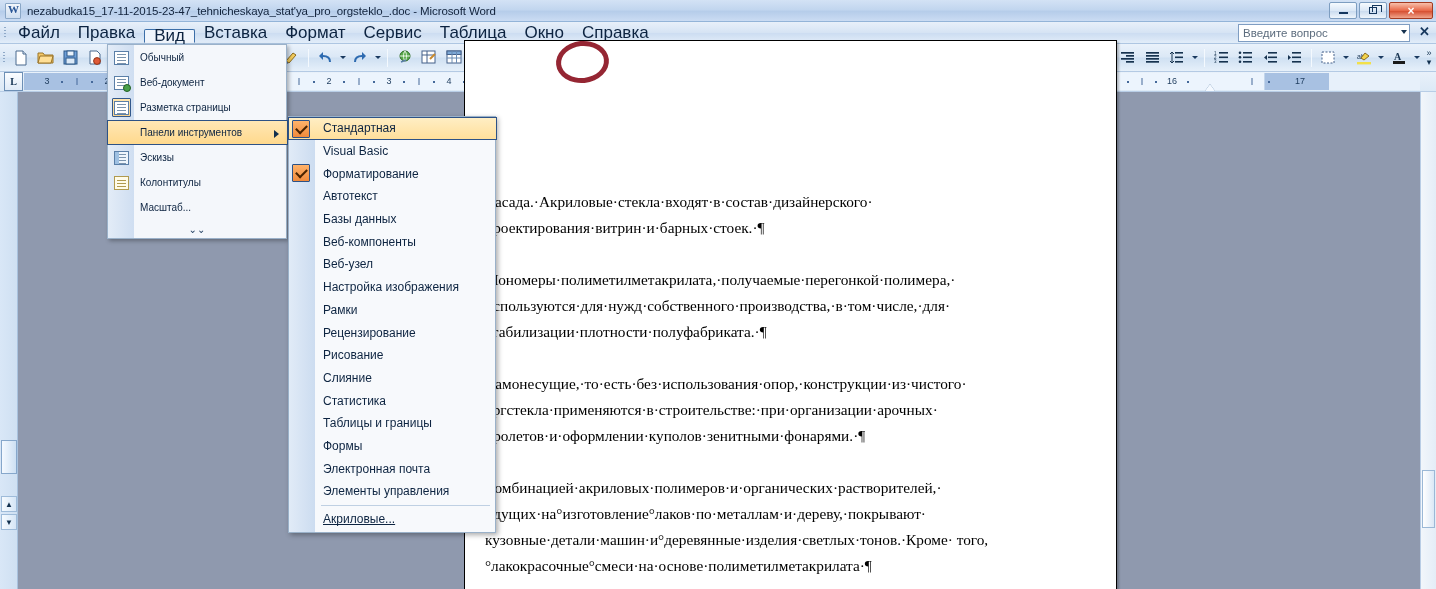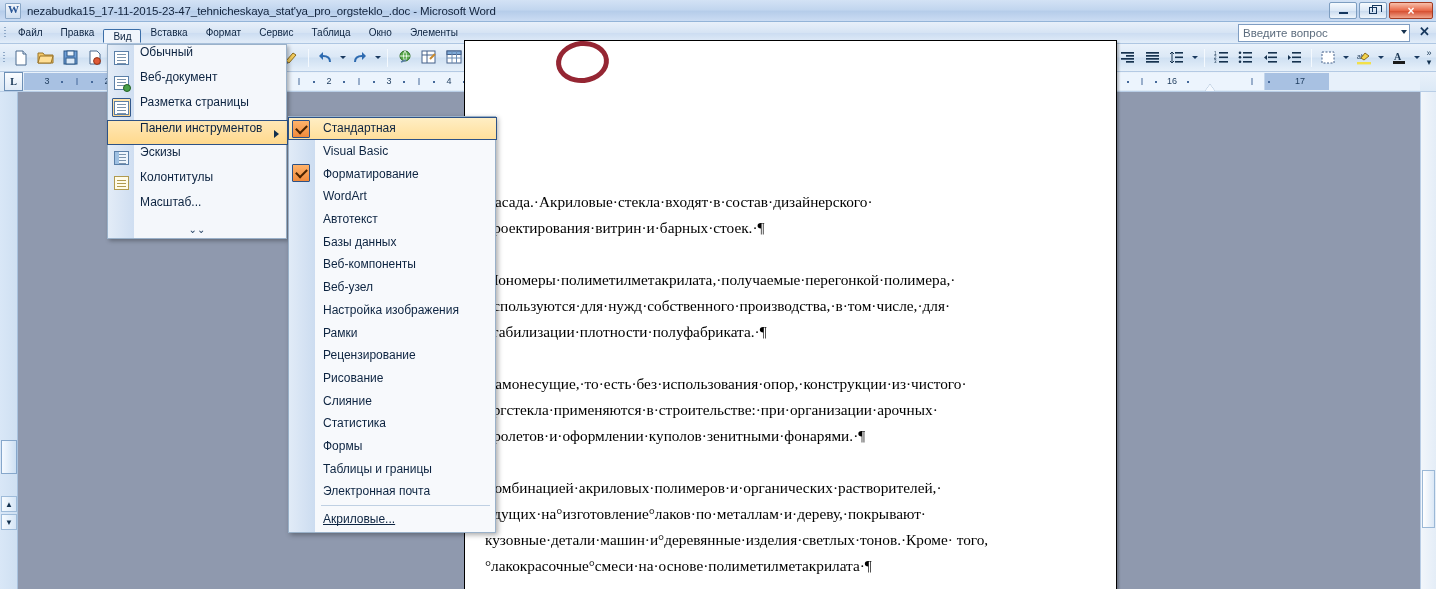--- a/index.html
+++ b/index.html
@@ -58,21 +58,21 @@
     position: absolute; left: 0; top: 22px; width: 1436px; height: 22px;
     background: linear-gradient(to bottom,#e8f0fa,#d6e4f4 50%,#cbdcf1 51%,#e2edf9);
     border-bottom: 1px solid #aec6e2;
     display: flex; align-items: stretch;
   }
   .grip { width: 9px; display:flex; align-items:center; justify-content:center; }
   .grip i { display:block; width:2px; height:13px;
     background-image: radial-gradient(circle, #8fa9c8 40%, transparent 41%);
     background-size: 2px 3px; }
   .menu-item {
-    padding: 0 9px; font-size: 10px; color: #0c2340;
+    padding: 0 9px; font-size: 17px; color: #0c2340;
     display: flex; align-items: center; white-space: nowrap;
   }
   .menu-item.open {
     background: #f0f5fc;
     border: 1px solid #3b6ea8; border-bottom: 1px solid #f0f5fc;
     border-radius: 2px 2px 0 0; margin-top: 7px;
   }
   .ask-box {
     position: absolute; right: 26px; top: 2px;
     width: 172px; height: 18px;
@@ -211,22 +211,22 @@
     position: absolute; left: 107px; top: 44px; width: 180px;
     background: #f4f7fb; border: 1px solid #9ab1c9;
     box-shadow: 2px 2px 4px rgba(0,0,0,0.3);
     z-index: 50;
   }
   .vm-gutter {
     position: absolute; left: 0; top: 0; bottom: 0; width: 26px;
     background: linear-gradient(to right,#e3ecf7,#cfdef1);
   }
   .vm-item {
-    position: relative; height: 25px; display: flex; 
-    padding-left: 32px; font-size: 12px; color: #0c2340; z-index: 2;
+    position: relative; height: 25px; display: flex; align-items: center;
+    padding-left: 32px; font-size: 10px; color: #0c2340; z-index: 2;
   }
   .vm-item.highlight {
     background: linear-gradient(to bottom,#ffe7b5,#ffd98d);
     border: 1px solid #2d5286; margin-left: -1px; width: 181px;
   }
   .vm-icon {
     position: absolute; left: 4px; top: 3px; width: 19px; height: 19px;
     border: 1px solid transparent; border-radius: 1px;
     display:flex;align-items:center;justify-content:center;
   }
@@ -317,21 +317,21 @@
         <i></i>
       </div>
     <div class="menu-item">Файл</div>
     <div class="menu-item">Правка</div>
     <div class="menu-item open">Вид</div>
     <div class="menu-item">Вставка</div>
     <div class="menu-item">Формат</div>
     <div class="menu-item">Сервис</div>
     <div class="menu-item">Таблица</div>
     <div class="menu-item">Окно</div>
-    <div class="menu-item">Элементы</div>
+    <div class="menu-item">Справка</div>
     <div class="ask-box">
       <span>Введите вопрос</span>
       <span class="ask-arrow"></span>
     </div>
     <div class="menu-close">✕</div>
   </div>
 
   <div class="toolbar">
     <div class="grip">
         <i></i>
@@ -865,23 +865,20 @@
       <span>Стандартная</span>
     </div>
     <div class="sm-item">
       <span>Visual Basic</span>
     </div>
     <div class="sm-item">
       <span class="sm-check"></span>
       <span>Форматирование</span>
     </div>
     <div class="sm-item">
-      <span>WordArt</span>
-    </div>
-    <div class="sm-item">
       <span>Автотекст</span>
     </div>
     <div class="sm-item">
       <span>Базы данных</span>
     </div>
     <div class="sm-item">
       <span>Веб-компоненты</span>
     </div>
     <div class="sm-item">
       <span>Веб-узел</span>
@@ -898,28 +895,31 @@
     <div class="sm-item">
       <span>Рисование</span>
     </div>
     <div class="sm-item">
       <span>Слияние</span>
     </div>
     <div class="sm-item">
       <span>Статистика</span>
     </div>
     <div class="sm-item">
+      <span>Таблицы и границы</span>
+    </div>
+    <div class="sm-item">
       <span>Формы</span>
     </div>
     <div class="sm-item">
-      <span>Таблицы и границы</span>
-    </div>
-    <div class="sm-item">
       <span>Электронная почта</span>
     </div>
+    <div class="sm-item">
+      <span>Элементы управления</span>
+    </div>
     <div class="sm-sep"></div>
     <div class="sm-item">
       <span style="text-decoration:underline;text-decoration-skip-ink:none;">Акриловые...</span>
     </div>
   </div>
 
   <div class="annot-circle"></div>
 
 </div>
 

